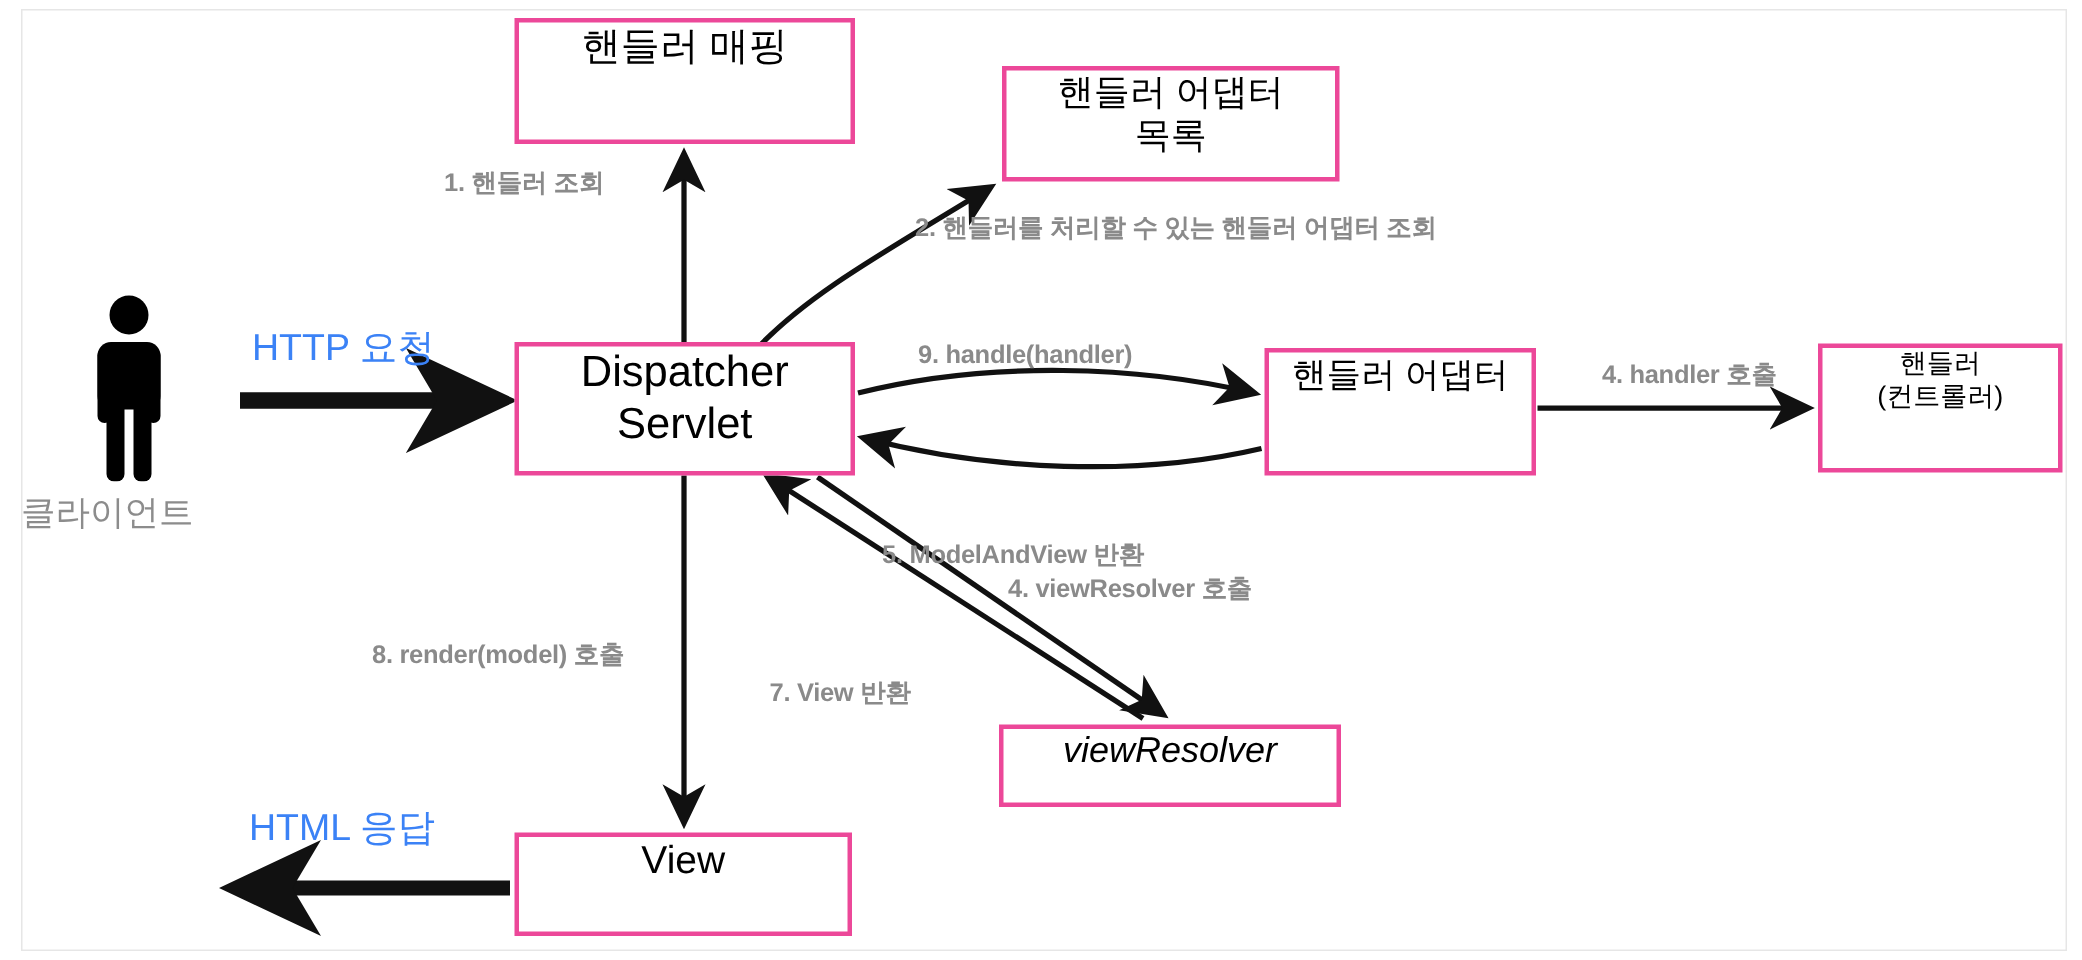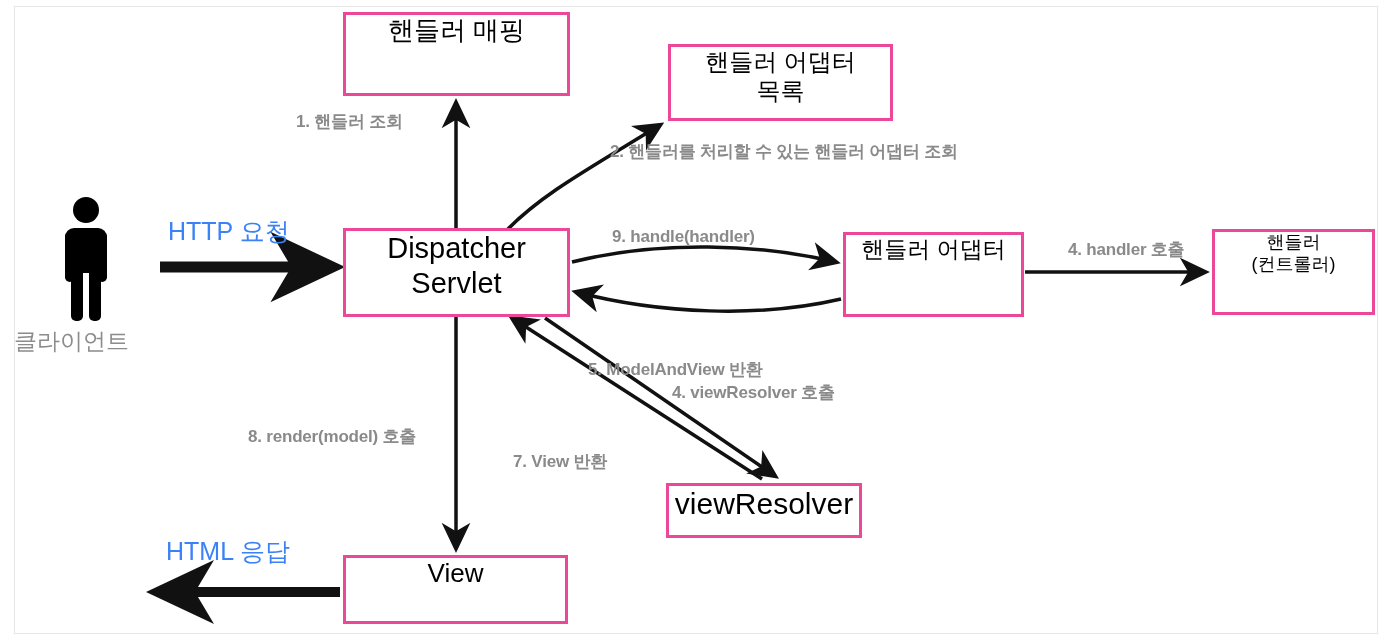--- a/index.html
+++ b/index.html
@@ -129,21 +129,21 @@
 
   <div class="node" style="left:843px;top:232px;width:181px;height:85px;font-size:23px;">
     <span class="label">핸들러 어댑터</span>
   </div>
 
   <div class="node" style="left:1212px;top:229px;width:163px;height:86px;font-size:18px;">
     <span class="label">핸들러
 (컨트롤러)</span>
   </div>
 
-  <div class="node" style="left:666px;top:483px;width:196px;height:55px;font-size:30px;">
+  <div class="node" style="left:666px;top:483px;width:228px;height:55px;font-size:24px;font-style:italic;">
     <span class="label">viewResolver</span>
   </div>
 
   <div class="node" style="left:343px;top:555px;width:225px;height:69px;font-size:26px;">
     <span class="label">View</span>
   </div>
 
   <div class="plain-label" style="left:168px;top:215px;">HTTP 요청</div>
 
   <div class="plain-label" style="left:166px;top:535px;">HTML 응답</div>

